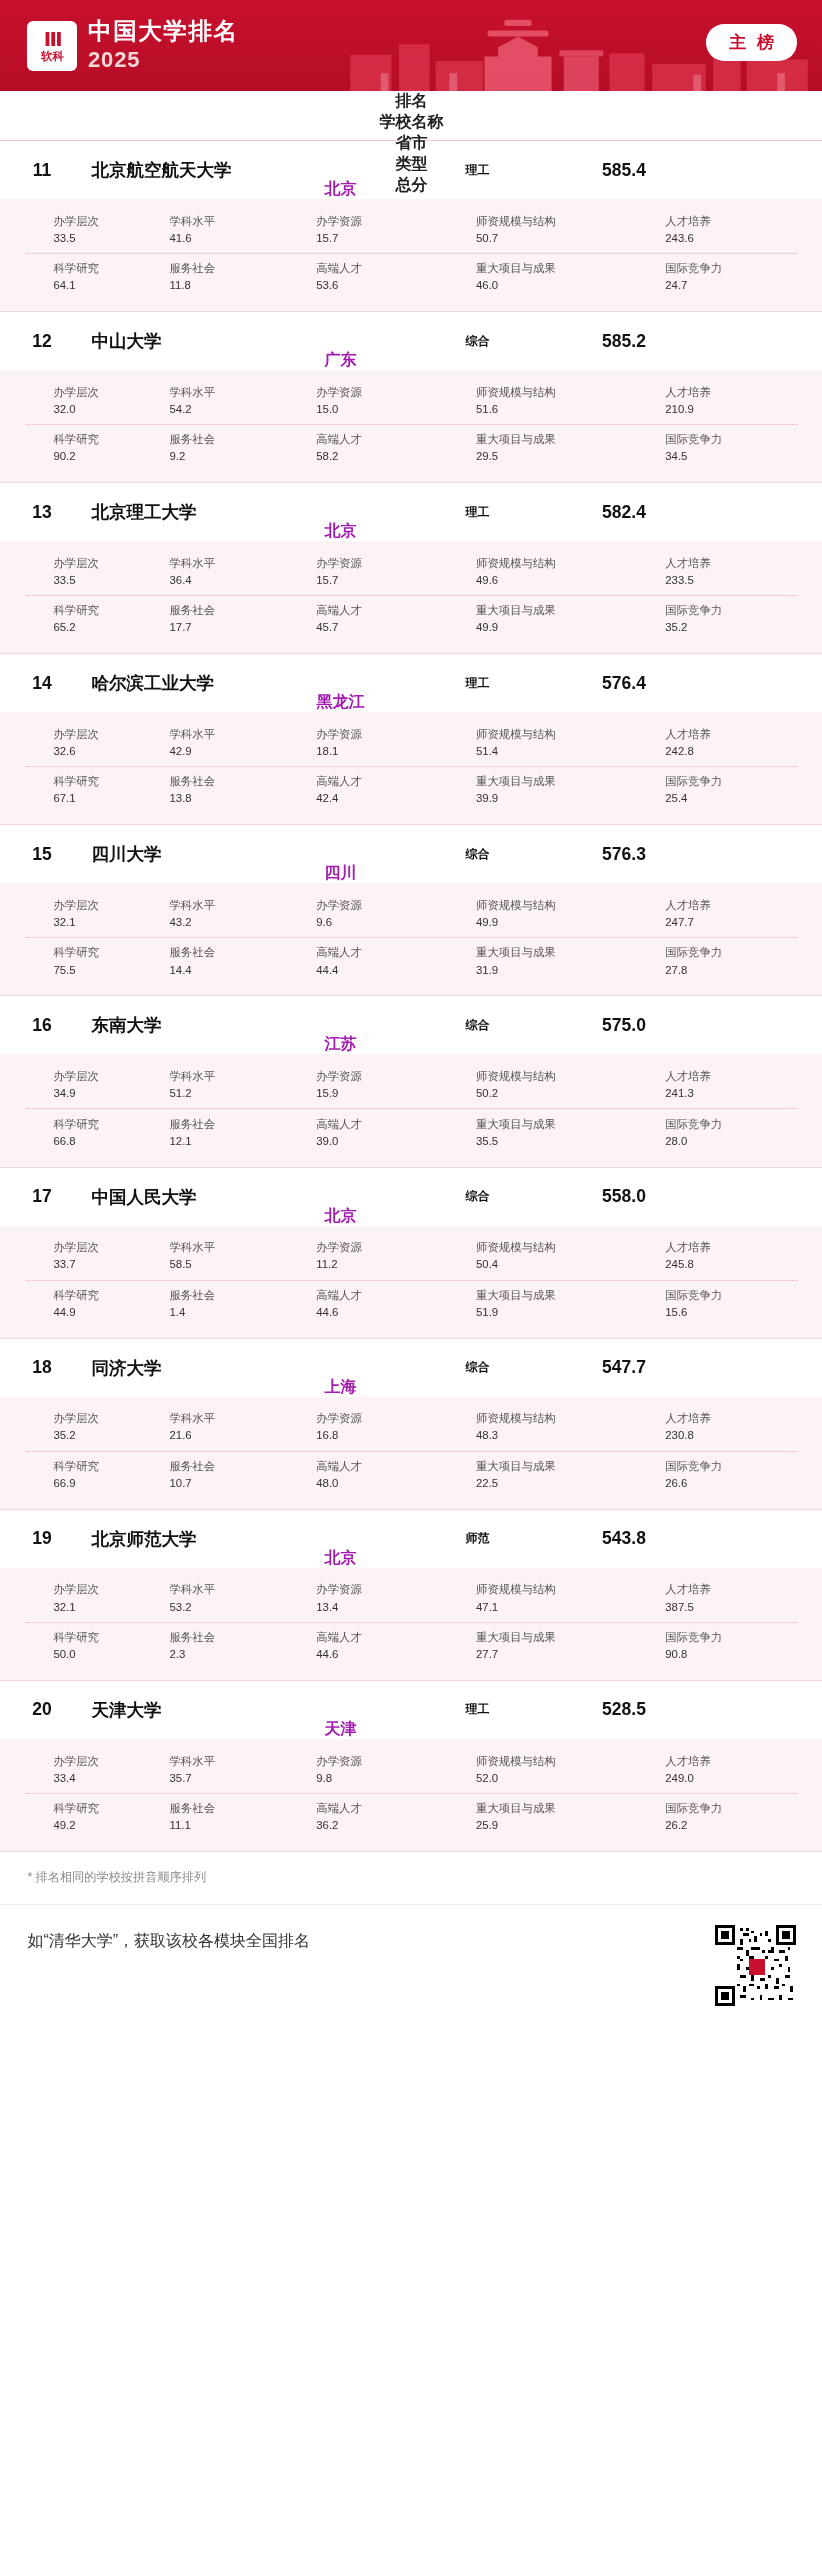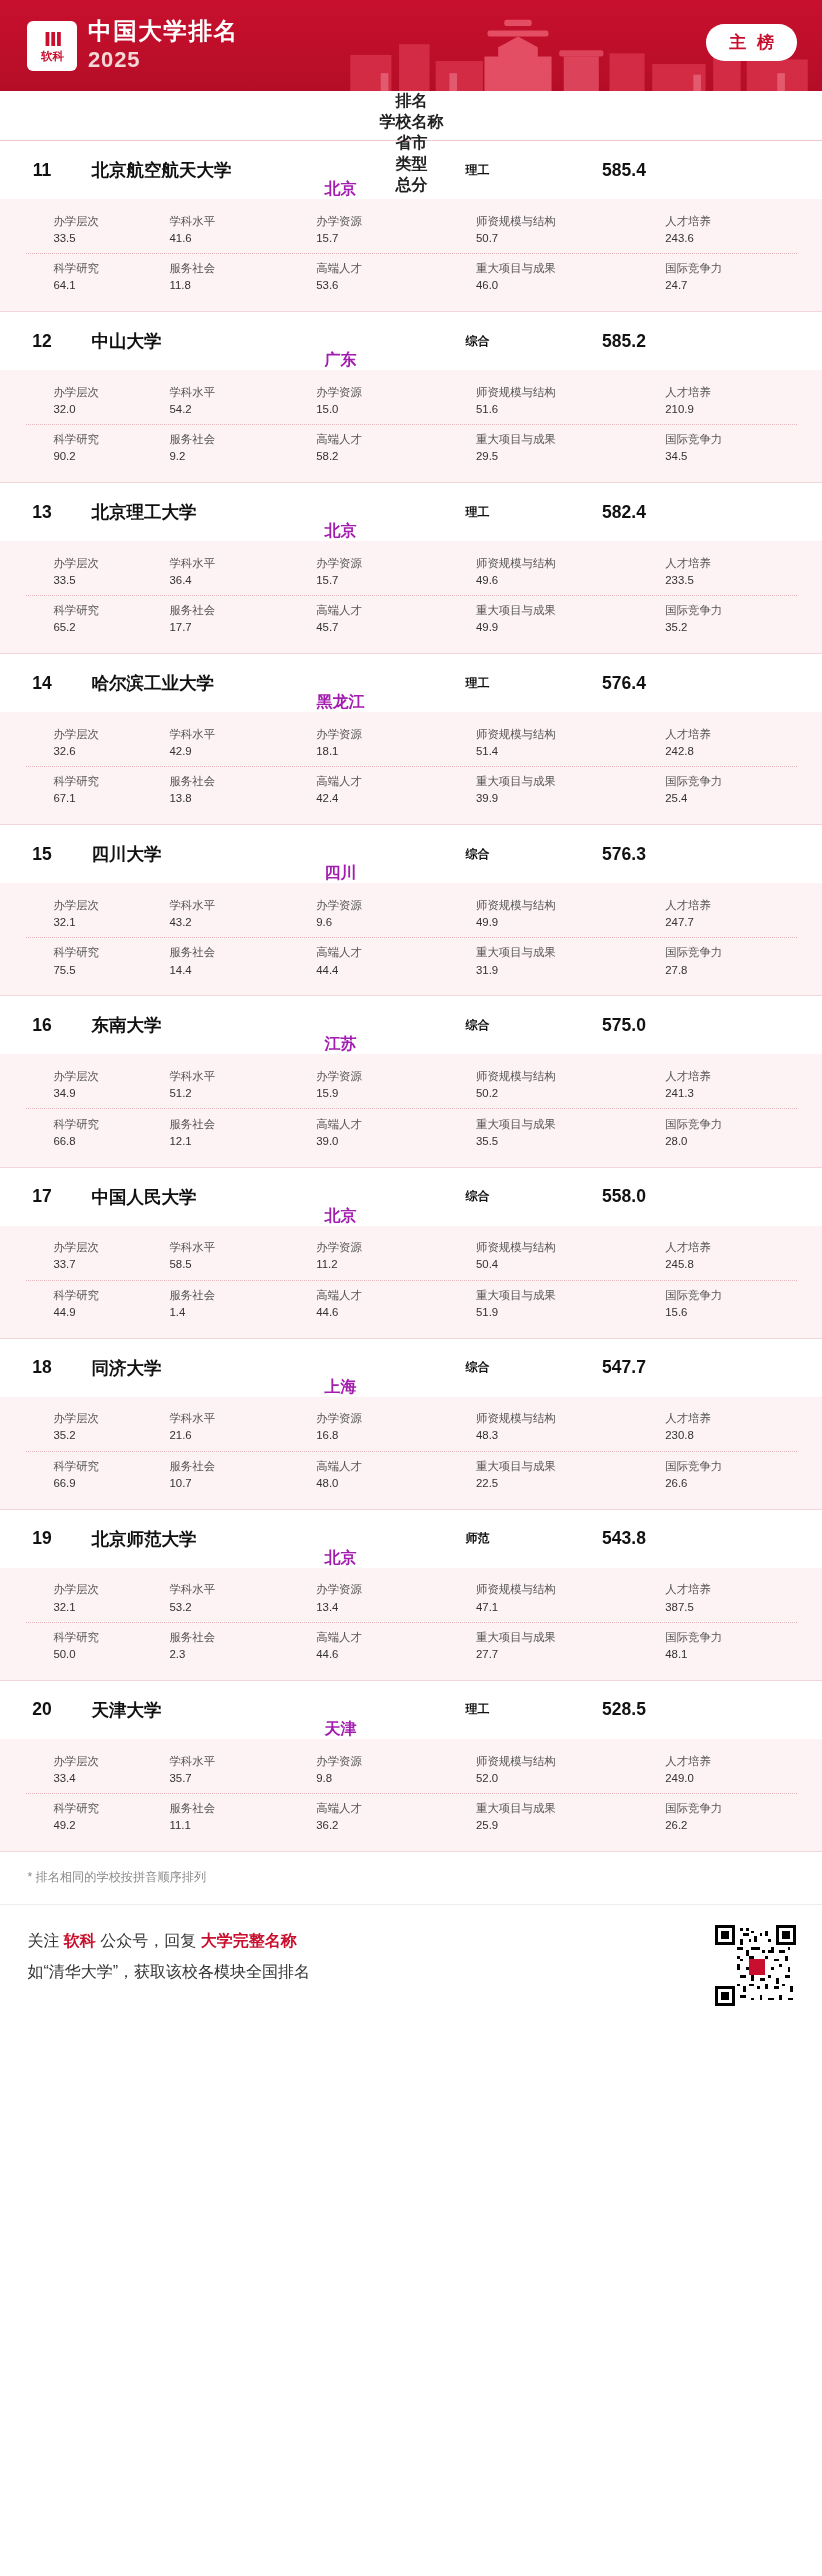--- a/index.html
+++ b/index.html
@@ -733,21 +733,21 @@
           <div class="metric m-col-3">
             <div class="m-label">高端人才</div>
             <div class="m-value">44.6</div>
           </div>
           <div class="metric m-col-4">
             <div class="m-label">重大项目与成果</div>
             <div class="m-value">27.7</div>
           </div>
           <div class="metric m-col-5">
             <div class="m-label">国际竞争力</div>
-            <div class="m-value">48.1</div>
+            <div class="m-value">90.8</div>
           </div>
         </div>
       </div>
     </div>
     <div class="row">
       <div class="row-main">
         <div class="c-rank">20</div>
         <div class="c-name">天津大学</div>
         <div class="c-prov">天津</div>
         <div class="c-type">理工</div>
@@ -798,23 +798,20 @@
             <div class="m-value">26.2</div>
           </div>
         </div>
       </div>
     </div>
   </div>
 
 <div class="footnote">* 排名相同的学校按拼音顺序排列</div>
 
 <div class="footer">
-  <div class="footer-line">
-    <span>关注 </span><span class="em">软科</span><span> 公众号，回复 </span><span class="em">大学完整名称</span>
-  </div>
   <div class="footer-line">如“清华大学”，获取该校各模块全国排名</div>
   <svg class="qr" viewBox="0 0 29 29" shape-rendering="crispEdges">
     <rect width="29" height="29" fill="#fff"></rect>
     <g fill="#000">
       <rect x="0" y="0" width="7" height="1"></rect>
         <rect x="0" y="6" width="7" height="1"></rect>
       <rect x="0" y="0" width="1" height="7"></rect>
         <rect x="6" y="0" width="1" height="7"></rect>
       <rect x="2" y="2" width="3" height="3"></rect>
       <rect x="22" y="0" width="7" height="1"></rect>

